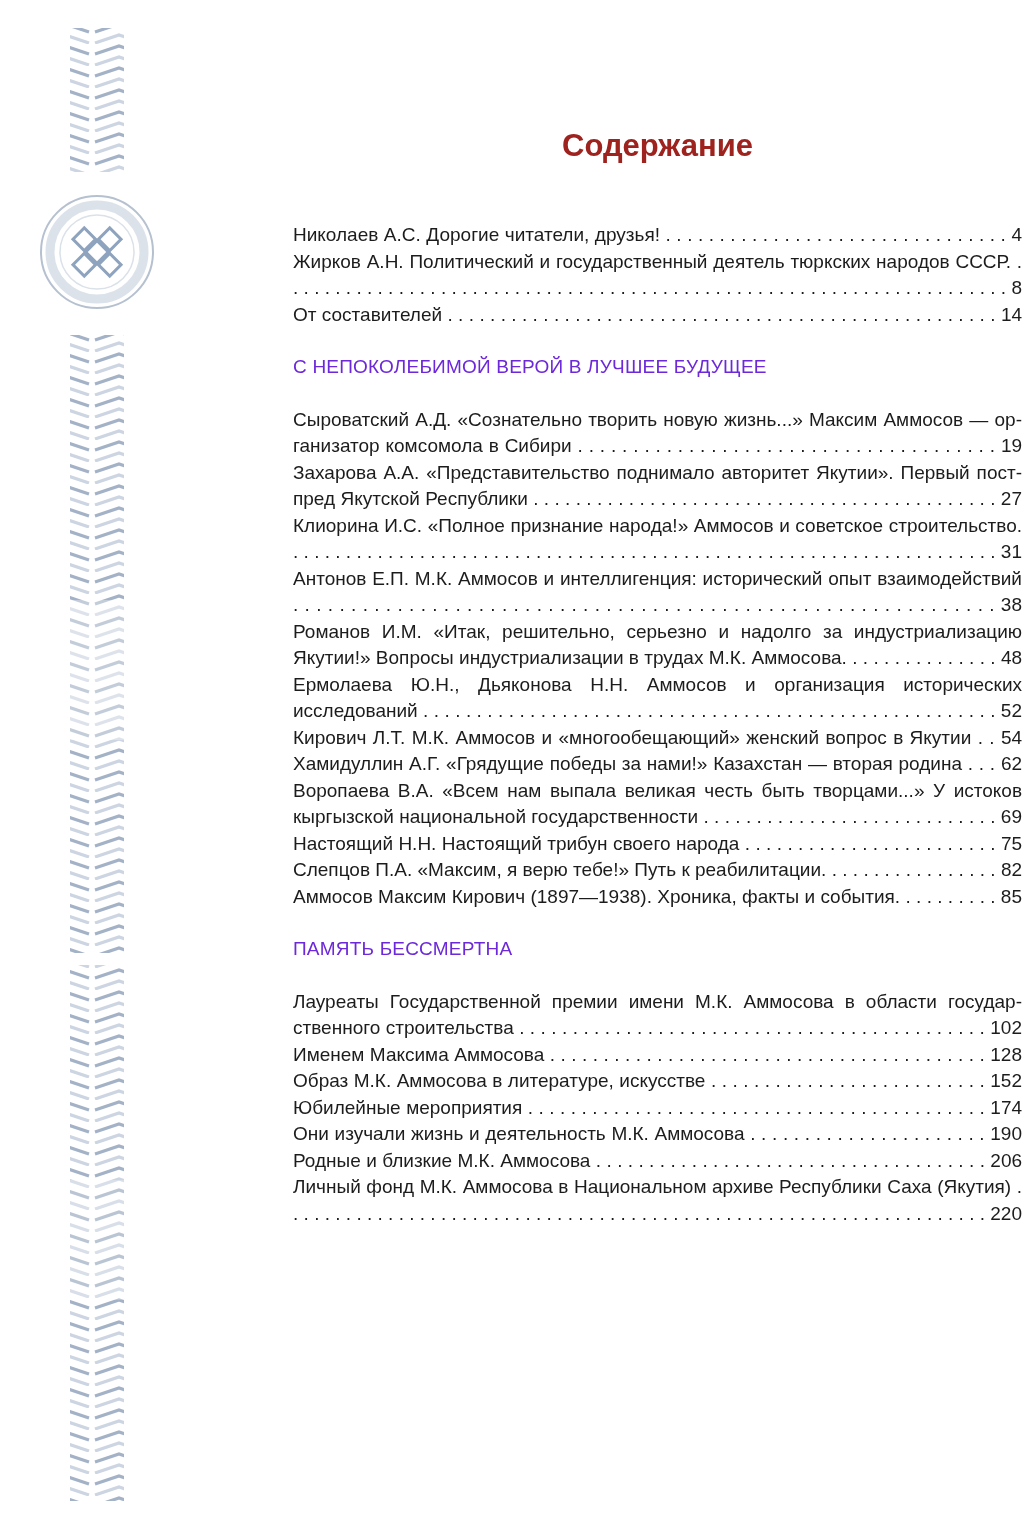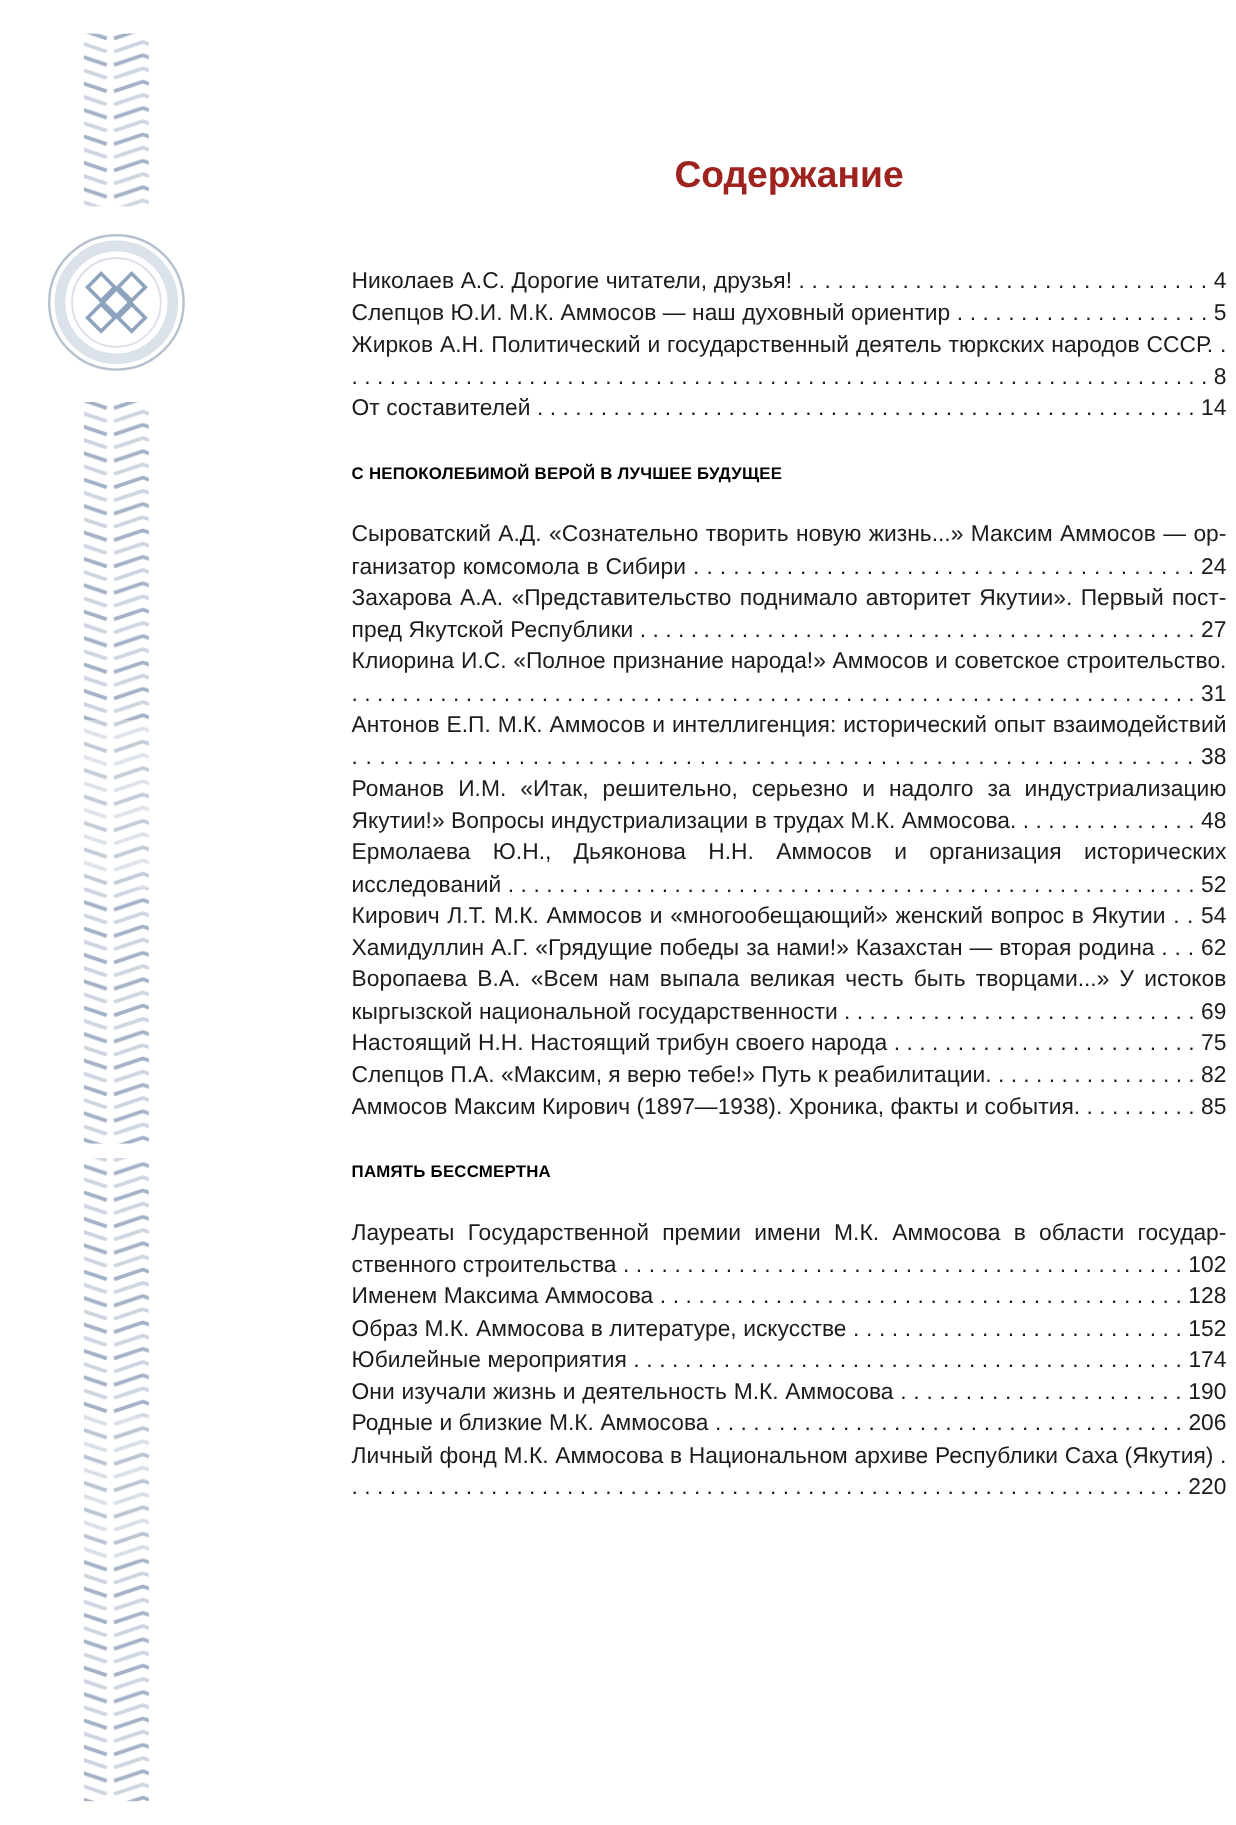--- a/index.html
+++ b/index.html
@@ -36,25 +36,25 @@
     line-height: 40px;
     font-weight: bold;
     text-align: center;
     color: #9e231e;
   }
   #toc {
     margin-top: 56px;
   }
   .toc-section { margin: 0; }
   .section-header {
-    font-size: 14px;
+    font-size: 19px;
     line-height: 26.5px;
-    font-weight: bold;
+    font-weight: normal;
     margin: 26px 0 26px 0;
-    color: #000000;
+    color: #6d28d9;
     letter-spacing: 0.2px;
   }
   .toc-entry {
     margin: 0;
     font-size: 19px;
     line-height: 26.5px;
     text-align: justify;
     text-align-last: justify;
     color: #1c1c1c;
   }
@@ -93,27 +93,26 @@
         <rect x="-8" y="10" width="16" height="16"></rect>
       </g>
     </g>
   </svg>
 
   <main class="content">
     <h1 class="page-title">Содержание</h1>
     <div id="toc">
         <section class="toc-section">
           <p class="toc-entry"><span class="author">Николаев А.С.</span> <span class="entry-text">Дорогие читатели, друзья!</span> <span class="dots">. . . . . . . . . . . . . . . . . . . . . . . . . . . . . . . . </span> <span class="pagenum">4</span></p>
-          <p class="toc-entry"><span class="author">Слепцов Ю.И.</span> <span class="entry-text">М.К. Аммосов — наш духовный ориентир</span> <span class="dots">. . . . . . . . . . . . . . . . . . . . </span> <span class="pagenum">5</span></p>
           <p class="toc-entry"><span class="author">Жирков А.Н.</span> <span class="entry-text">Политический и государственный деятель тюркских народов СССР.</span> <span class="dots">. . . . . . . . . . . . . . . . . . . . . . . . . . . . . . . . . . . . . . . . . . . . . . . . . . . . . . . . . . . . . . . . . . . . . </span> <span class="pagenum">8</span></p>
           <p class="toc-entry"><span class="entry-text">От составителей</span> <span class="dots">. . . . . . . . . . . . . . . . . . . . . . . . . . . . . . . . . . . . . . . . . . . . . . . . . . . . </span> <span class="pagenum">14</span></p>
         </section>
         <section class="toc-section">
           <h2 class="section-header">С НЕПОКОЛЕБИМОЙ ВЕРОЙ В ЛУЧШЕЕ БУДУЩЕЕ</h2>
-          <p class="toc-entry"><span class="author">Сыроватский А.Д.</span> <span class="entry-text">«Сознательно творить новую жизнь...» Максим Аммосов — ор­ганизатор комсомола в Сибири</span> <span class="dots">. . . . . . . . . . . . . . . . . . . . . . . . . . . . . . . . . . . . . . </span> <span class="pagenum">24</span></p>
+          <p class="toc-entry"><span class="author">Сыроватский А.Д.</span> <span class="entry-text">«Сознательно творить новую жизнь...» Максим Аммосов — ор­ганизатор комсомола в Сибири</span> <span class="dots">. . . . . . . . . . . . . . . . . . . . . . . . . . . . . . . . . . . . . . </span> <span class="pagenum">19</span></p>
           <p class="toc-entry"><span class="author">Захарова А.А.</span> <span class="entry-text">«Представительство поднимало авторитет Якутии». Первый пост­пред Якутской Республики</span> <span class="dots">. . . . . . . . . . . . . . . . . . . . . . . . . . . . . . . . . . . . . . . . . . . . </span> <span class="pagenum">27</span></p>
           <p class="toc-entry"><span class="author">Клиорина И.С.</span> <span class="entry-text">«Полное признание народа!» Аммосов и советское строитель­ство.</span> <span class="dots">. . . . . . . . . . . . . . . . . . . . . . . . . . . . . . . . . . . . . . . . . . . . . . . . . . . . . . . . . . . . . . . . . . . </span> <span class="pagenum">31</span></p>
           <p class="toc-entry"><span class="author">Антонов Е.П.</span> <span class="entry-text">М.К. Аммосов и интеллигенция: исторический опыт взаимодей­ствий</span> <span class="dots">. . . . . . . . . . . . . . . . . . . . . . . . . . . . . . . . . . . . . . . . . . . . . . . . . . . . . . . . . . . . . </span> <span class="pagenum">38</span></p>
           <p class="toc-entry"><span class="author">Романов И.М.</span> <span class="entry-text">«Итак, решительно, серьезно и надолго за индустриализацию Якутии!» Вопросы индустриализации в трудах М.К. Аммосова.</span> <span class="dots">. . . . . . . . . . . . . . </span> <span class="pagenum">48</span></p>
           <p class="toc-entry"><span class="author">Ермолаева Ю.Н., Дьяконова Н.Н.</span> <span class="entry-text">Аммосов и организация исторических исследова­ний</span> <span class="dots">. . . . . . . . . . . . . . . . . . . . . . . . . . . . . . . . . . . . . . . . . . . . . . . . . . . . . . </span> <span class="pagenum">52</span></p>
           <p class="toc-entry"><span class="author">Кирович Л.Т.</span> <span class="entry-text">М.К. Аммосов и «многообещающий» женский вопрос в Якутии</span> <span class="dots">. . </span> <span class="pagenum">54</span></p>
           <p class="toc-entry"><span class="author">Хамидуллин А.Г.</span> <span class="entry-text">«Грядущие победы за нами!» Казахстан — вторая родина</span> <span class="dots">. . . </span> <span class="pagenum">62</span></p>
           <p class="toc-entry"><span class="author">Воропаева В.А.</span> <span class="entry-text">«Всем нам выпала великая честь быть творцами...» У истоков кыр­гызской национальной государственности</span> <span class="dots">. . . . . . . . . . . . . . . . . . . . . . . . . . . . </span> <span class="pagenum">69</span></p>
           <p class="toc-entry"><span class="author">Настоящий Н.Н.</span> <span class="entry-text">Настоящий трибун своего народа</span> <span class="dots">. . . . . . . . . . . . . . . . . . . . . . . . </span> <span class="pagenum">75</span></p>
           <p class="toc-entry"><span class="author">Слепцов П.А.</span> <span class="entry-text">«Максим, я верю тебе!» Путь к реабилитации.</span> <span class="dots">. . . . . . . . . . . . . . . . </span> <span class="pagenum">82</span></p>

